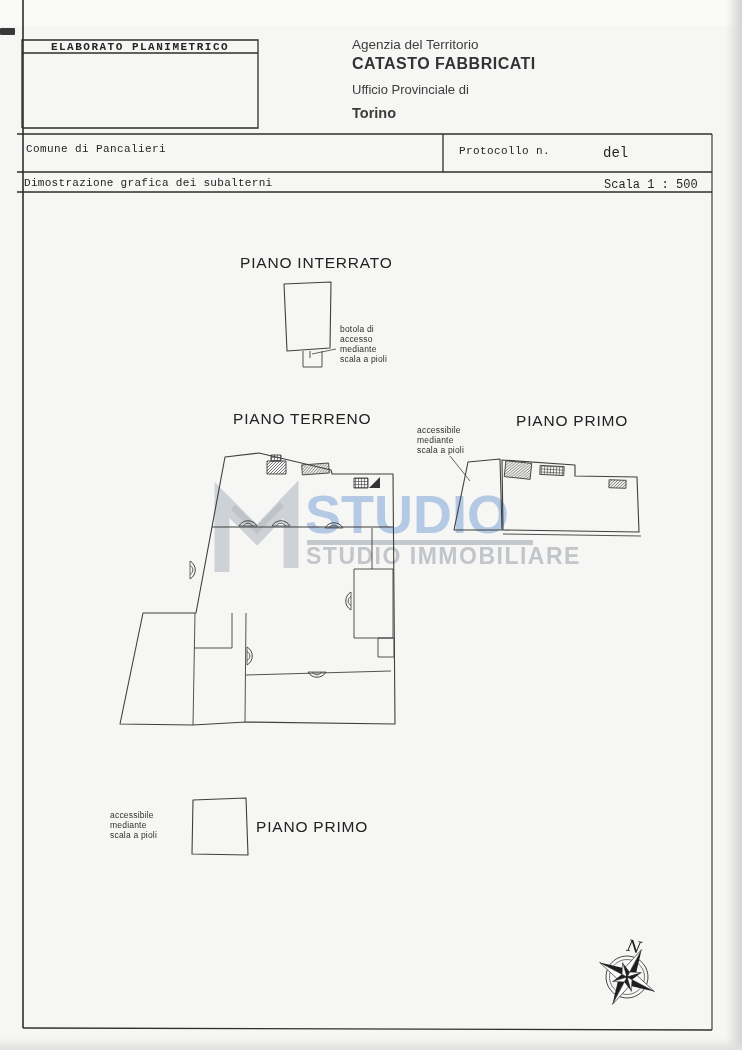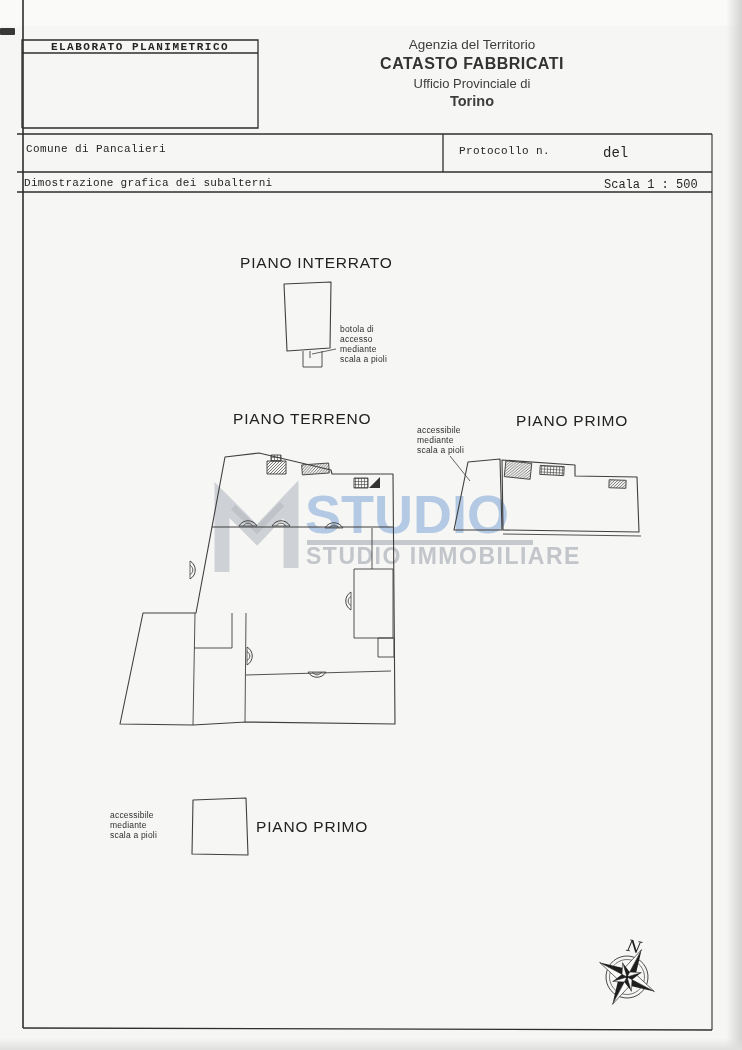--- a/index.html
+++ b/index.html
@@ -17,24 +17,24 @@
   .edge-top{position:absolute;left:0;top:0;width:742px;height:26px;background:#fafaf8;}
   .scan-mark{position:absolute;left:0;top:28px;width:15px;height:7px;background:#383838;border-radius:1px;}
 
   .abs{position:absolute;}
   .mono{font-family:"Liberation Mono","DejaVu Sans Mono",monospace;color:#252525;}
   .note{font-size:8.5px;line-height:10px;color:#2f2f2f;white-space:pre-line;letter-spacing:0.2px;}
   .plan-label{font-size:15.5px;letter-spacing:0.8px;color:#222222;}
 
   .elaborato-title{left:22px;top:41px;width:236px;text-align:center;
     font-size:11px;font-weight:bold;letter-spacing:1.5px;}
-  .agency{left:352px;top:37px;width:240px;text-align:center;color:#3d3d3d;}
+  .agency{left:352px;top:37px;width:240px;color:#3d3d3d;}
   .agency .l1{font-size:13.5px;margin-bottom:3px;}
-  .agency .l2{font-size:16px;font-weight:bold;letter-spacing:0.5px;margin-bottom:3px;color:#333;}
-  .agency .l3{font-size:13px;margin-bottom:2px;}
+  .agency .l2{font-size:16px;font-weight:bold;letter-spacing:0.5px;margin-bottom:9px;color:#333;}
+  .agency .l3{font-size:13px;margin-bottom:8px;}
   .agency .l4{font-size:14.5px;font-weight:bold;}
   .comune{left:26px;top:143px;font-size:11px;letter-spacing:0.4px;}
   .protocollo{left:459px;top:145px;font-size:11px;letter-spacing:0.4px;}
   .protocollo-del{left:603px;top:145px;font-size:14px;}
   .dimostrazione{left:24px;top:177px;font-size:11px;letter-spacing:0.3px;}
   .scala{left:604px;top:178px;font-size:12px;}
 
   .lbl-interrato{left:240px;top:254px;}
   .lbl-terreno{left:233px;top:410px;}
   .lbl-primo-upper{left:516px;top:412px;}

